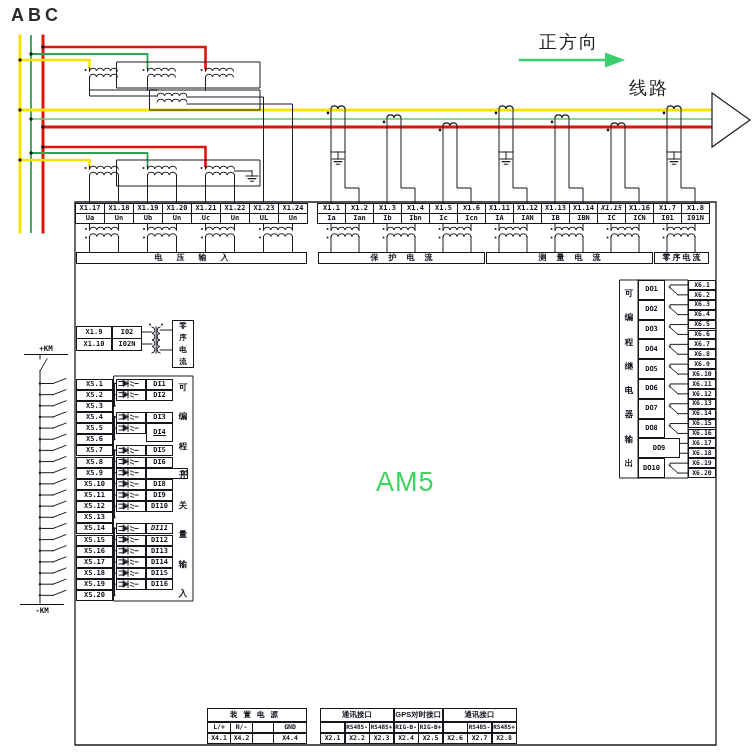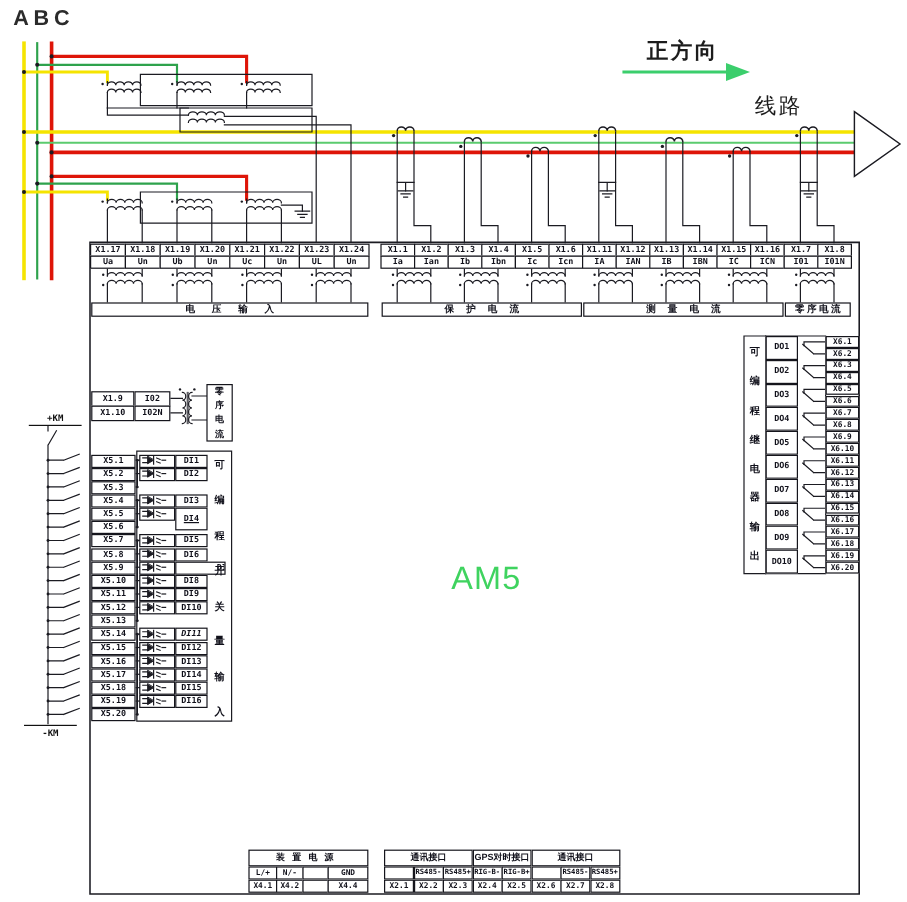--- a/index.html
+++ b/index.html
@@ -9,21 +9,21 @@
   .abs{position:absolute}
   .cell{position:absolute;box-sizing:border-box;border:1px solid #15151c;background:#fff;
         display:flex;align-items:center;justify-content:center;font-weight:700;color:#10101a;
         white-space:nowrap;overflow:hidden;line-height:1}
   .nobg{background:transparent}
   .mono{font-family:"DejaVu Sans Mono","Liberation Mono",monospace}
   .cn{font-family:"Liberation Sans","DejaVu Sans",sans-serif}
   .vcol{position:absolute;display:flex;flex-direction:column;justify-content:space-between;
         align-items:center;font-weight:700;color:#10101a}
   .abc{left:11px;top:5px;font-size:18px;letter-spacing:4px;font-weight:700;color:#2b2b2b}
-  .dir{left:539px;top:30px;font-size:18px;letter-spacing:2px;font-weight:700;color:#1c1c1c}
+  .dir{left:539px;top:30px;font-size:18px;letter-spacing:2px;font-weight:400;color:#1c1c1c}
   .linelbl{left:629px;top:76px;font-size:18px;letter-spacing:2px;font-weight:500;color:#1c1c1c}
   .am5{left:376px;top:467px;font-size:27px;font-weight:500;letter-spacing:1px}
   .kmp{left:24px;top:344px;width:44px;font-size:7.5px;font-weight:700;text-align:center;
        border-bottom:1.2px solid #111;padding-bottom:1px}
   .kmm{left:20px;top:604px;width:44px;font-size:7.5px;font-weight:700;text-align:center;
        border-top:1.2px solid #111;padding-top:1px}
 </style>
 </head>
 <body>
 
@@ -435,21 +435,21 @@
     <div class="cell mono " style="left: 457px; top: 213px; width: 29px; height: 10.5px; font-size: 7px;">Icn</div>
     <div class="cell mono cn" style="left: 318px; top: 252px; width: 167px; height: 11.5px; font-size: 8px; letter-spacing: 10px; text-indent: 10px;">保护电流</div>
     <div class="cell mono " style="left: 485px; top: 202.5px; width: 29px; height: 11.5px; font-size: 7px;">X1.11</div>
     <div class="cell mono " style="left: 485px; top: 213px; width: 29px; height: 10.5px; font-size: 7px;">IA</div>
     <div class="cell mono " style="left: 513px; top: 202.5px; width: 29px; height: 11.5px; font-size: 7px;">X1.12</div>
     <div class="cell mono " style="left: 513px; top: 213px; width: 29px; height: 10.5px; font-size: 7px;">IAN</div>
     <div class="cell mono " style="left: 541px; top: 202.5px; width: 29px; height: 11.5px; font-size: 7px;">X1.13</div>
     <div class="cell mono " style="left: 541px; top: 213px; width: 29px; height: 10.5px; font-size: 7px;">IB</div>
     <div class="cell mono " style="left: 569px; top: 202.5px; width: 29px; height: 11.5px; font-size: 7px;">X1.14</div>
     <div class="cell mono " style="left: 569px; top: 213px; width: 29px; height: 10.5px; font-size: 7px;">IBN</div>
-    <div class="cell mono " style="left: 597px; top: 202.5px; width: 29px; height: 11.5px; font-size: 7px;">X1.15</div>
+    <div class="cell mono " style="left: 597px; top: 202.5px; width: 29px; height: 11.5px; font-size: 7px; font-style: italic;">X1.15</div>
     <div class="cell mono " style="left: 597px; top: 213px; width: 29px; height: 10.5px; font-size: 7px;">IC</div>
     <div class="cell mono " style="left: 625px; top: 202.5px; width: 29px; height: 11.5px; font-size: 7px;">X1.16</div>
     <div class="cell mono " style="left: 625px; top: 213px; width: 29px; height: 10.5px; font-size: 7px;">ICN</div>
     <div class="cell mono cn" style="left: 486px; top: 252px; width: 167px; height: 11.5px; font-size: 8px; letter-spacing: 10px; text-indent: 10px;">测量电流</div>
     <div class="cell mono " style="left: 653px; top: 202.5px; width: 29px; height: 11.5px; font-size: 7px;">X1.7</div>
     <div class="cell mono " style="left: 653px; top: 213px; width: 29px; height: 10.5px; font-size: 7px;">I01</div>
     <div class="cell mono " style="left: 681px; top: 202.5px; width: 29px; height: 11.5px; font-size: 7px;">X1.8</div>
     <div class="cell mono " style="left: 681px; top: 213px; width: 29px; height: 10.5px; font-size: 7px;">I01N</div>
     <div class="cell mono cn" style="left: 654px; top: 252px; width: 55px; height: 11.5px; font-size: 8px; letter-spacing: 2px; text-indent: 2px;">零序电流</div>
     <div class="cell mono " style="left: 76px; top: 326px; width: 36px; height: 12.5px; font-size: 7px;">X1.9</div>
@@ -541,21 +541,21 @@
     <div class="cell mono " style="left: 688px; top: 369.1px; width: 28px; height: 9.9px; font-size: 6.5px;">X6.10</div>
     <div class="cell mono " style="left: 638px; top: 379px; width: 27px; height: 19.8px; font-size: 7px;">DO6</div>
     <div class="cell mono " style="left: 688px; top: 379px; width: 28px; height: 9.9px; font-size: 6.5px;">X6.11</div>
     <div class="cell mono " style="left: 688px; top: 388.9px; width: 28px; height: 9.9px; font-size: 6.5px;">X6.12</div>
     <div class="cell mono " style="left: 638px; top: 398.8px; width: 27px; height: 19.8px; font-size: 7px;">DO7</div>
     <div class="cell mono " style="left: 688px; top: 398.8px; width: 28px; height: 9.9px; font-size: 6.5px;">X6.13</div>
     <div class="cell mono " style="left: 688px; top: 408.7px; width: 28px; height: 9.9px; font-size: 6.5px;">X6.14</div>
     <div class="cell mono " style="left: 638px; top: 418.6px; width: 27px; height: 19.8px; font-size: 7px;">DO8</div>
     <div class="cell mono " style="left: 688px; top: 418.6px; width: 28px; height: 9.9px; font-size: 6.5px;">X6.15</div>
     <div class="cell mono " style="left: 688px; top: 428.5px; width: 28px; height: 9.9px; font-size: 6.5px;">X6.16</div>
-    <div class="cell mono " style="left: 638px; top: 438.4px; width: 27px; height: 19.8px; font-size: 7px;">DO9</div>
+    <div class="cell mono " style="left: 638px; top: 438.4px; width: 42px; height: 19.8px; font-size: 7px;">DO9</div>
     <div class="cell mono " style="left: 688px; top: 438.4px; width: 28px; height: 9.9px; font-size: 6.5px;">X6.17</div>
     <div class="cell mono " style="left: 688px; top: 448.3px; width: 28px; height: 9.9px; font-size: 6.5px;">X6.18</div>
     <div class="cell mono " style="left: 638px; top: 458.2px; width: 27px; height: 19.8px; font-size: 7px;">DO10</div>
     <div class="cell mono " style="left: 688px; top: 458.2px; width: 28px; height: 9.9px; font-size: 6.5px;">X6.19</div>
     <div class="cell mono " style="left: 688px; top: 468.1px; width: 28px; height: 9.9px; font-size: 6.5px;">X6.20</div>
     <div class="vcol cn" style="left: 621px; top: 288px; width: 16px; height: 182px; font-size: 8.5px;">
       <span>可</span>
       <span>编</span>
       <span>程</span>
       <span>继</span>

